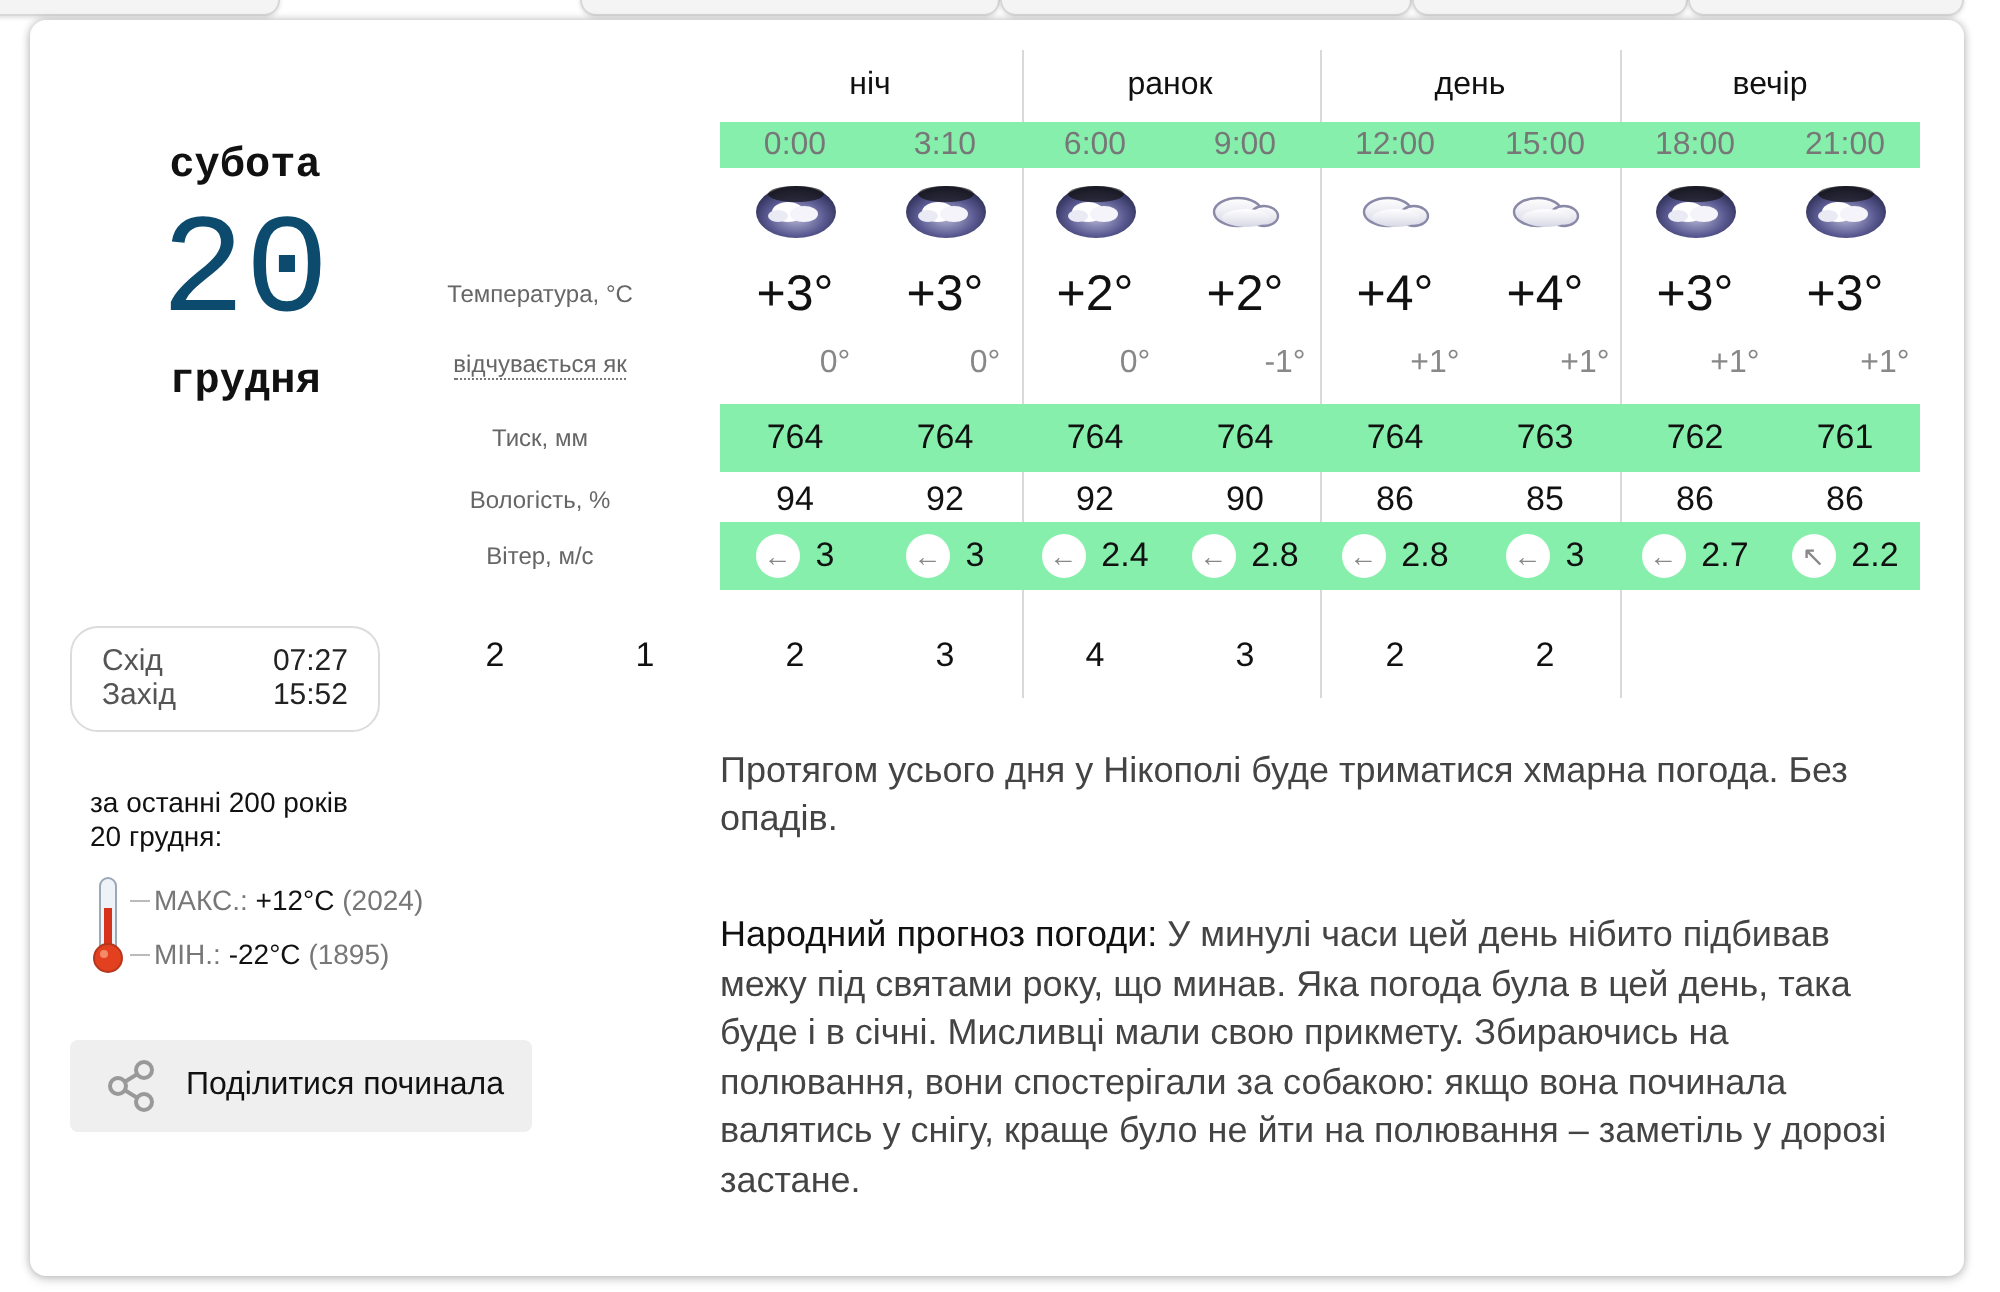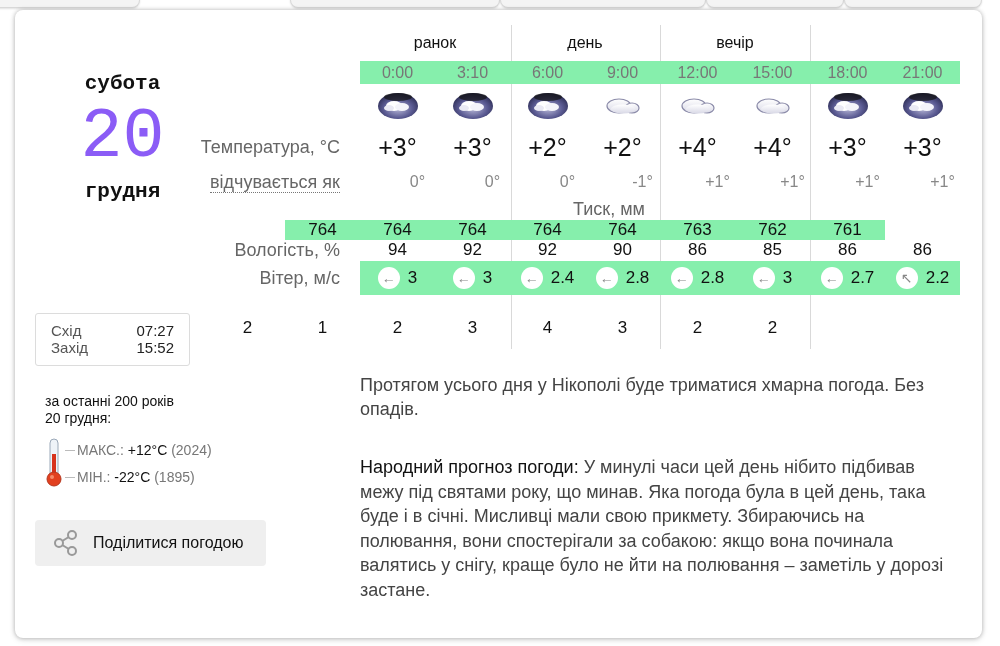--- a/index.html
+++ b/index.html
@@ -12,25 +12,25 @@
          border: 1px solid #d8d8d8; border-top: none; border-radius: 0 0 8px 8px;
          box-shadow: 0 1px 2px rgba(0,0,0,0.12); }
 
   .card { position: absolute; left: 15px; top: 10px; width: 967px; height: 628px;
           background: #fff; border-radius: 8px;
           box-shadow: 0 0 4px rgba(0,0,0,0.25), 0 2px 6px rgba(0,0,0,0.12); }
 
   
   .date-block { position: absolute; left: 50px; top: 70px; width: 145px; text-align: center; font-family: Liberation Mono, monospace; }
   .weekday { font-size: 21px; font-weight: bold; line-height: 28px; color: #111; }
-  .daynum { font-size: 70px; line-height: 80px; color: #8b5cf6; font-weight: normal; }
+  .daynum { font-size: 70px; line-height: 80px; color: #0c4a6e; font-weight: normal; }
   .month { font-size: 21px; font-weight: bold; line-height: 28px; color: #111; }
 
   .sun-box { position: absolute; left: 35px; top: 313px; width: 155px; height: 53px;
-             border: 1px solid #dcdcdc; border-radius: 3px; padding: 8px 15px 0 15px;
+             border: 1px solid #dcdcdc; border-radius: 14px; padding: 8px 15px 0 15px;
              font-size: 15px; color: #555; line-height: 17px; }
   .sun-row { display: flex; justify-content: space-between; }
   .sun-row .v { color: #222; }
 
   .history { position: absolute; left: 45px; top: 393px; width: 230px; font-size: 14px; color: #111; line-height: 17px; }
   .hist-rows { position: absolute; left: 45px; top: 438px; width: 240px; height: 50px; }
   .thermo { position: absolute; left: 0; top: 0; width: 18px; height: 50px; }
   .hist-line { position: absolute; left: 32px; font-size: 14px; color: #777; white-space: nowrap; }
   .hist-line .val { color: #111; }
   .hist-line.max { top: 4px; }
@@ -41,35 +41,35 @@
                background: #efefef; border-radius: 4px; display: flex; align-items: center;
                padding-left: 18px; font-size: 16px; color: #111; cursor: pointer; }
   .share-btn svg { margin-right: 14px; }
 
   
   .period-row { position: absolute; top: 25px; left: 360px; width: 600px; height: 36px; display: flex; }
   .period { width: 150px; text-align: center; font-size: 16px; color: #111; line-height: 36px; }
   .vdiv { position: absolute; top: 25px; width: 1px; height: 324px; background: #d9d9d9; }
 
   .row { position: absolute; left: 200px; width: 760px; display: flex; align-items: center; }
-  .row .label { width: 150px; text-align: right; padding-right: 10px; font-size: 18px; color: #666; flex: none; }
+  .row .label { width: 150px; text-align: center; padding-right: 10px; font-size: 12px; color: #666; flex: none; }
   .row .cells { display: flex; width: 600px; margin-left: 10px; }
   .row .cell { width: 75px; text-align: center; }
   .row.gray .cells { background: #86efac; }
 
   .r-time { top: 61px; height: 23px; }
   .r-time .cell { font-size: 16px; color: #777; line-height: 23px; }
   .r-icon { top: 88px; height: 40px; }
   .r-temp { top: 130px; height: 34px; }
   .r-temp .cell { font-size: 25px; color: #111; }
   .r-feel { top: 168px; height: 28px; gap: 20px; }
   .r-feel .label { border-bottom: none; }
   .r-feel .label span { border-bottom: 1px dotted #777; }
   .r-feel .cell { font-size: 16px; color: #888; }
-  .r-press { top: 199px; height: 40px; flex-direction: column; }
+  .r-press { top: 199px; height: 40px; }
   .r-press .cells { height: 34px; align-items: center; }
   .r-press .cell, .r-hum .cell, .r-prob .cell { font-size: 17px; color: #111; }
   .r-hum { top: 233px; height: 34px; }
   .r-wind { top: 268px; height: 20px; }
   .r-wind .cells { height: 34px; align-items: center; }
   .r-wind .cell { display: flex; align-items: center; justify-content: center; font-size: 17px; color: #111; }
   .arrow { width: 22px; height: 22px; border-radius: 50%; background: #fff; color: #888;
            font-size: 14px; line-height: 22px; text-align: center; margin-right: 8px; }
   .r-prob { top: 308px; height: 40px; }
   .r-prob .label { line-height: 17px; }
@@ -135,24 +135,25 @@
 </div>
 
 <div class="share-btn">
   <svg width="26" height="26" viewBox="0 0 26 26">
     <line x1="6" y1="13" x2="19" y2="5" stroke="#999" stroke-width="2"></line>
     <line x1="6" y1="13" x2="19" y2="21" stroke="#999" stroke-width="2"></line>
     <circle cx="6" cy="13" r="4" fill="#efefef" stroke="#999" stroke-width="2"></circle>
     <circle cx="19" cy="5" r="4" fill="#efefef" stroke="#999" stroke-width="2"></circle>
     <circle cx="19" cy="21" r="4" fill="#efefef" stroke="#999" stroke-width="2"></circle>
   </svg>
-  <span>Поділитися погодою</span>
+  <span>Поділитися починала</span>
 </div>
 
 <div class="period-row">
+  <div class="period">ніч</div>
   <div class="period">ранок</div>
   <div class="period">день</div>
   <div class="period">вечір</div>
 </div>
 <div class="vdiv" style="left:511px"></div>
 <div class="vdiv" style="left:660px"></div>
 <div class="vdiv" style="left:810px"></div>
 
 <div class="row r-time gray">
   <div class="label"></div>

